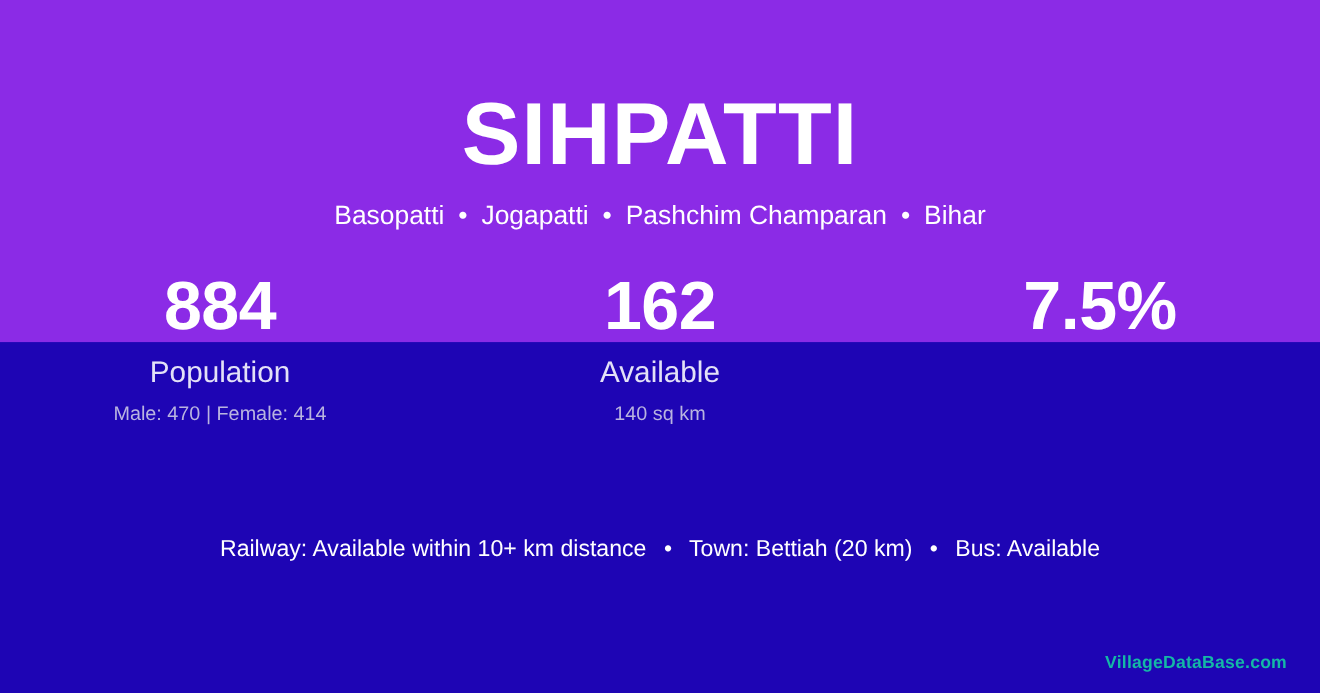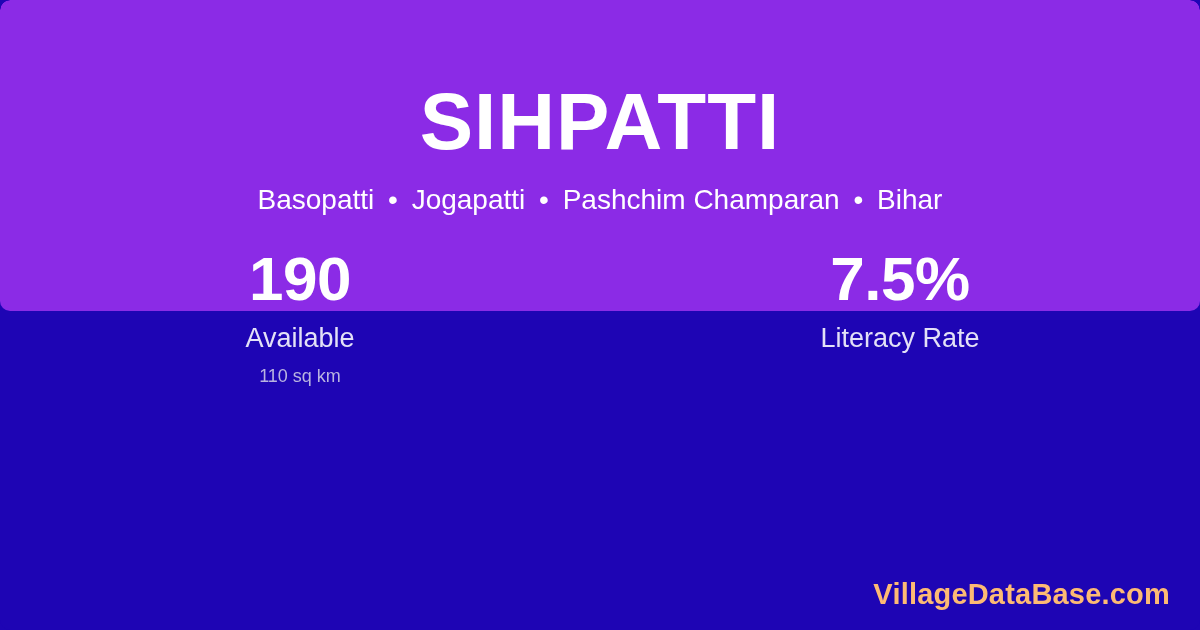--- a/index.html
+++ b/index.html
@@ -1,16 +1,16 @@
 <!DOCTYPE html>
 <html><head>
 <meta charset="utf-8">
 <title>Village Data Card</title>
 <style>
-  * { margin: 0; padding: 0; box-sizing: border-box; border-radius: 10px; }
+  * { margin: 0; padding: 0; box-sizing: border-box; }
 
   html, body {
     width: 1200px;
     height: 630px;
     overflow: hidden;
   }
 
   body {
     font-family: "Liberation Sans", sans-serif;
     background: #1E05B4;
@@ -49,21 +49,21 @@
     white-space: nowrap;
   }
 
   
   #breadcrumb {
     position: absolute;
     left: 0;
     top: 182px;
     width: 1200px;
     text-align: center;
-    font-size: 28px;
+    font-size: 24px;
     font-weight: 400;
     color: #FFFFFF;
     line-height: 1.25;
     white-space: nowrap;
   }
   #breadcrumb .crumb-sep {
     padding: 0 6px;
   }
 
   
@@ -123,23 +123,23 @@
   }
   #info-line .info-sep {
     padding: 0 10px;
   }
 
   
   #brand {
     position: absolute;
     right: 30px;
     bottom: 18px;
-    font-size: 29px;
+    font-size: 16px;
     font-weight: 700;
-    color: #fdba74;
+    color: #14b8a6;
     letter-spacing: 0.2px;
     line-height: 1.2;
     white-space: nowrap;
   }
 </style>
 </head>
 <body>
 
 <div id="card">
 
@@ -152,30 +152,41 @@
     <span class="crumb-sep">•</span>
     <span>Jogapatti</span>
     <span class="crumb-sep">•</span>
     <span>Pashchim Champaran</span>
     <span class="crumb-sep">•</span>
     <span>Bihar</span>
   </div>
 
   <div id="stats-row">
 
+    <div class="stat-block">
+      <div class="stat-value">884</div>
+      <div class="stat-label">Population</div>
+      <div class="stat-sub">Male: 470 | Female: 414</div>
+    </div>
 
     <div class="stat-block">
-      <div class="stat-value">190</div>
+      <div class="stat-value">162</div>
       <div class="stat-label">Available</div>
-      <div class="stat-sub">110 sq km</div>
+      <div class="stat-sub">140 sq km</div>
     </div>
 
     <div class="stat-block">
       <div class="stat-value">7.5%</div>
-      <div class="stat-label">Literacy Rate</div>
     </div>
 
   </div>
 
+  <div id="info-line">
+    <span>Railway: Available within 10+ km distance</span>
+    <span class="info-sep">•</span>
+    <span>Town: Bettiah (20 km)</span>
+    <span class="info-sep">•</span>
+    <span>Bus: Available</span>
+  </div>
 
   <div id="brand">VillageDataBase.com</div>
 
 </div>
 
 </body></html>

